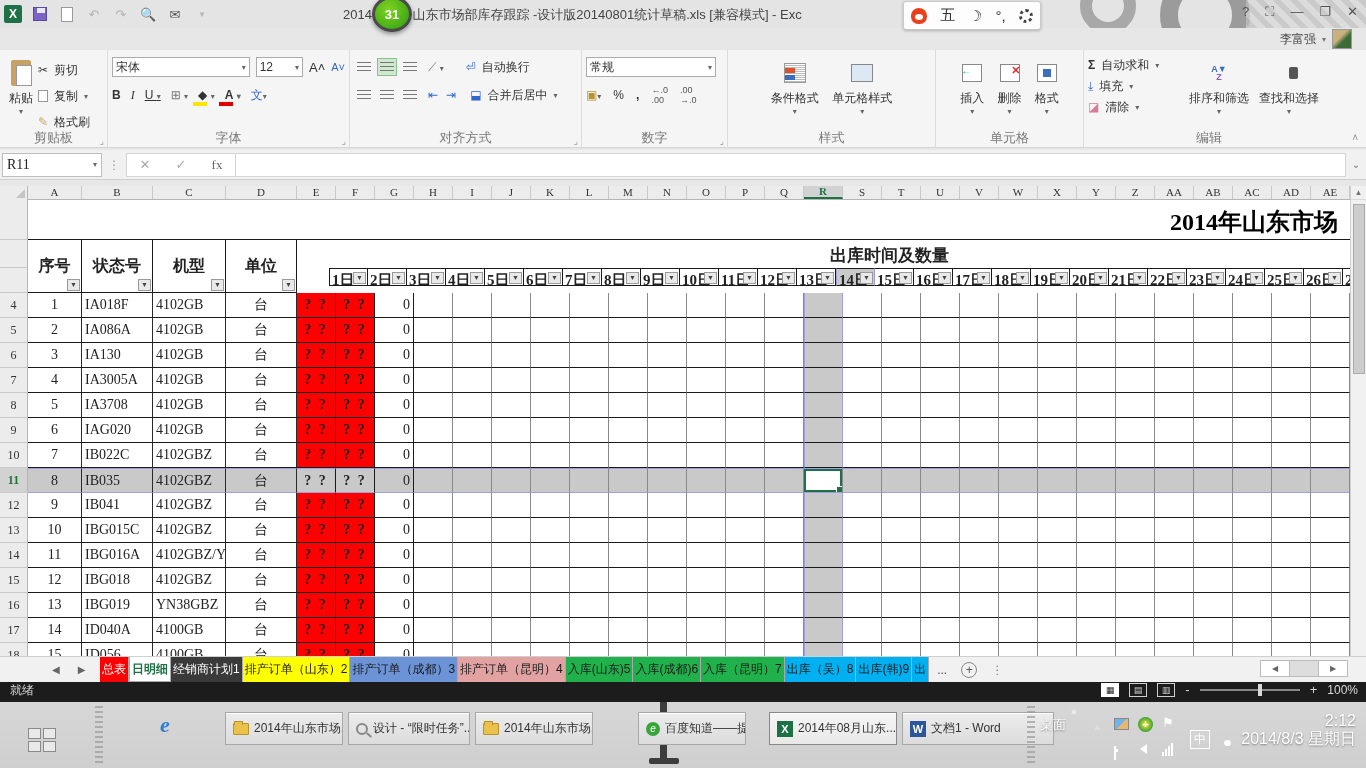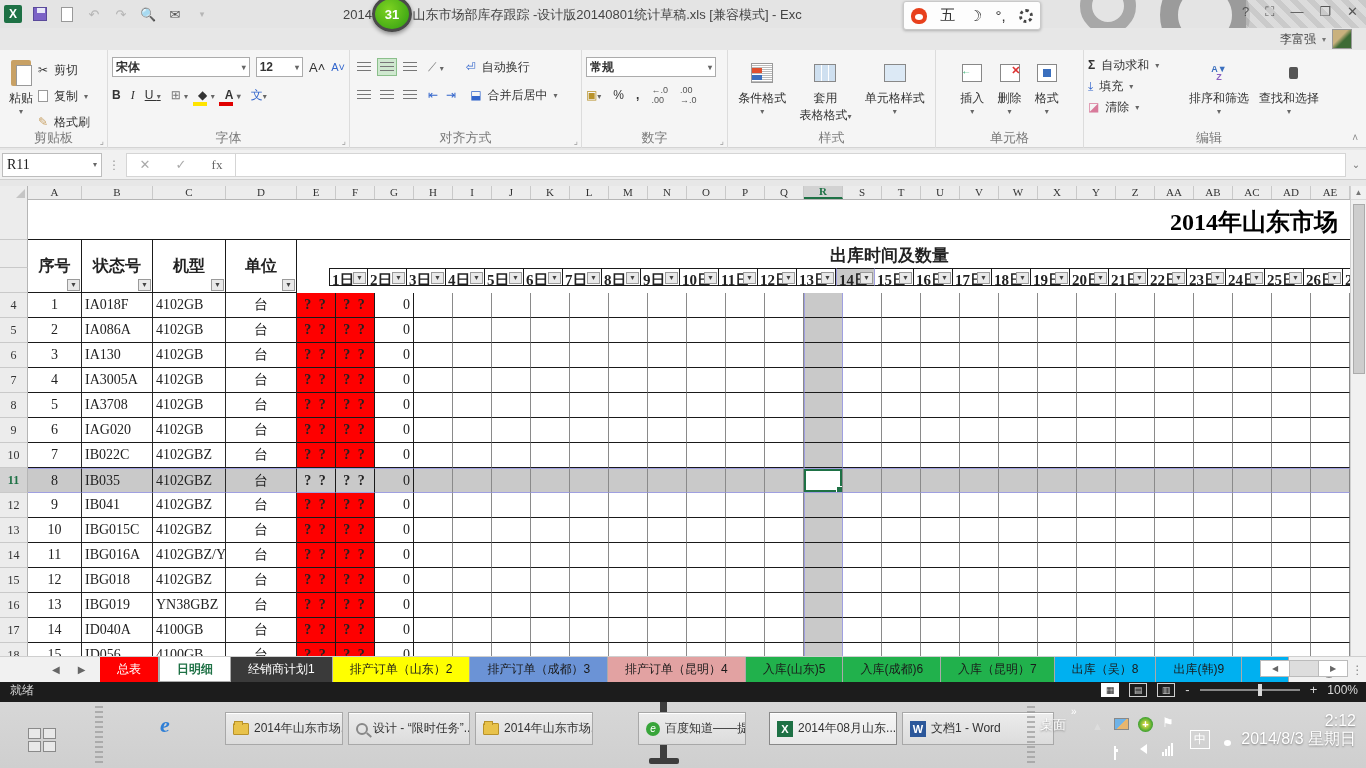--- a/index.html
+++ b/index.html
@@ -48,21 +48,21 @@
     border-bottom:1px solid #d4d4d4; display:flex; }
   .rgroup { position:relative; height:98px; border-right:1px solid #dcdcdc; padding:4px 4px 16px; flex:none; }
   .glabel { position:absolute; bottom:1px; left:0; right:0; text-align:center; font-size:13px; color:#7a7a7a; }
   .launcher { position:absolute; bottom:2px; right:3px; font-size:9px; color:#999; }
   .bigbtn { display:inline-flex; flex-direction:column; align-items:center; justify-content:flex-start;
     height:76px; padding:2px 5px; font-size:12px; color:#333; text-align:center; vertical-align:top; }
   .bigbtn .bic { font-size:20px; height:34px; display:flex; align-items:center; }
   .caret { font-size:8px; color:#666; }
   .smallrow { display:flex; align-items:center; height:24px; gap:6px; font-size:12px; color:#333; }
   .combo { background:#fff; border:1px solid #ababab; height:20px; display:flex; align-items:center;
-    justify-content:space-between; padding:0 3px; font-size:12px;font-weight:bold; }
+    justify-content:space-between; padding:0 3px; font-size:12px; }
   .fmt-b { font-weight:bold; } .fmt-i { font-style:italic; font-family:"Liberation Serif",serif; } .fmt-u { text-decoration:underline; }
   .clip-ic { width:20px; height:26px; background:#c8a165; border-radius:2px; position:relative; }
   .clip-ic::after { content:""; position:absolute; left:5px; top:5px; width:14px; height:19px; background:#fff; border:1px solid #999; }
   .underbar { display:inline-block; width:14px; height:4px; margin-left:-14px; transform:translateY(7px); }
   .ab3 { display:flex; gap:3px; } .albtn { width:20px; height:18px; border:1px solid transparent; display:flex; align-items:center; justify-content:center; color:#4a6; }
   .alico { width:14px; height:10px; background:repeating-linear-gradient(#777 0 1.5px,transparent 1.5px 4px); }
   .albtn.sel { background:#cfe8cf; border-color:#8bbf8b; }
   .grid4 { width:22px; height:20px; background:
       linear-gradient(#e04f2e,#e04f2e) 0 4px/10px 5px no-repeat,
       linear-gradient(#3a6fbe,#3a6fbe) 0 11px/10px 5px no-repeat,
@@ -144,21 +144,21 @@
 
   
   #vscroll { position:absolute; left:1350px; top:186px; width:16px; height:470px; background:#f1f1f1; border-left:1px solid #d0d0d0; }
   #vs-up { height:14px; text-align:center; font-size:8px; color:#777; line-height:14px; background:#f1f1f1; border-bottom:1px solid #dadada; }
   #vs-thumb { position:absolute; left:2px; top:18px; width:12px; height:170px; background:#cdcdcd; border:1px solid #ababab; }
 
   
   #tabbar { position:absolute; left:0; top:656px; width:1366px; height:26px; background:#f1f1f1;
     border-top:1px solid #cfcfcf; display:flex; align-items:stretch; font-size:12px; }
   #tab-nav { width:100px; flex:none; display:flex; align-items:center; gap:18px; padding-left:52px; color:#666; font-size:10px; }
-  .stab { flex:none; display:flex; align-items:center; padding:0 17px; border-right:1px solid #aaa; white-space:nowrap; }
+  .stab { flex:none; display:flex; align-items:center; padding:0 2px; border-right:1px solid #aaa; white-space:nowrap; }
   .stab.active { font-weight:bold; border:1px solid #aaa; border-top:none; background:#fff; }
   #tab-extra { display:flex; align-items:center; gap:14px; padding-left:8px; color:#555; }
   #addsheet { width:16px; height:16px; border:1px solid #888; border-radius:50%; text-align:center; line-height:14px; font-size:12px; color:#555; }
   #hscroll { position:absolute; right:18px; top:660px; width:88px; height:17px; display:flex; border:1px solid #bbb; background:#fff; }
   #hscroll div { flex:1; border-right:1px solid #bbb; text-align:center; font-size:8px; color:#666; line-height:15px; }
   #hscroll div:last-child { border-right:none; }
 
   
   #statusbar { position:absolute; left:0; top:682px; width:1366px; height:20px; background:#1c1c1c; color:#d8d8d8;
     display:flex; font-size:12px; }
@@ -386,26 +386,20 @@
     <div class="rgroup" style="width:208px; text-align:center">
       <div class="bigbtn">
         <span class="bic">
             <span class="grid4"></span>
           </span>
         <span>条件格式</span>
           <span class="caret">▾</span>
       </div>
       <div class="bigbtn">
         <span class="bic">
-            <span class="tbl-ic"></span>
-          </span>
-        <span><span>套用</span><br><span>表格格式</span><span class="caret">▾</span></span>
-      </div>
-      <div class="bigbtn">
-        <span class="bic">
             <span class="tbl-ic" style="background:#dce9f5"></span>
           </span>
         <span>单元格样式</span>
           <span class="caret">▾</span>
       </div>
       <span class="glabel">样式</span>
     </div>
 
     <div class="rgroup" style="width:148px; text-align:center">
       <div class="bigbtn">

